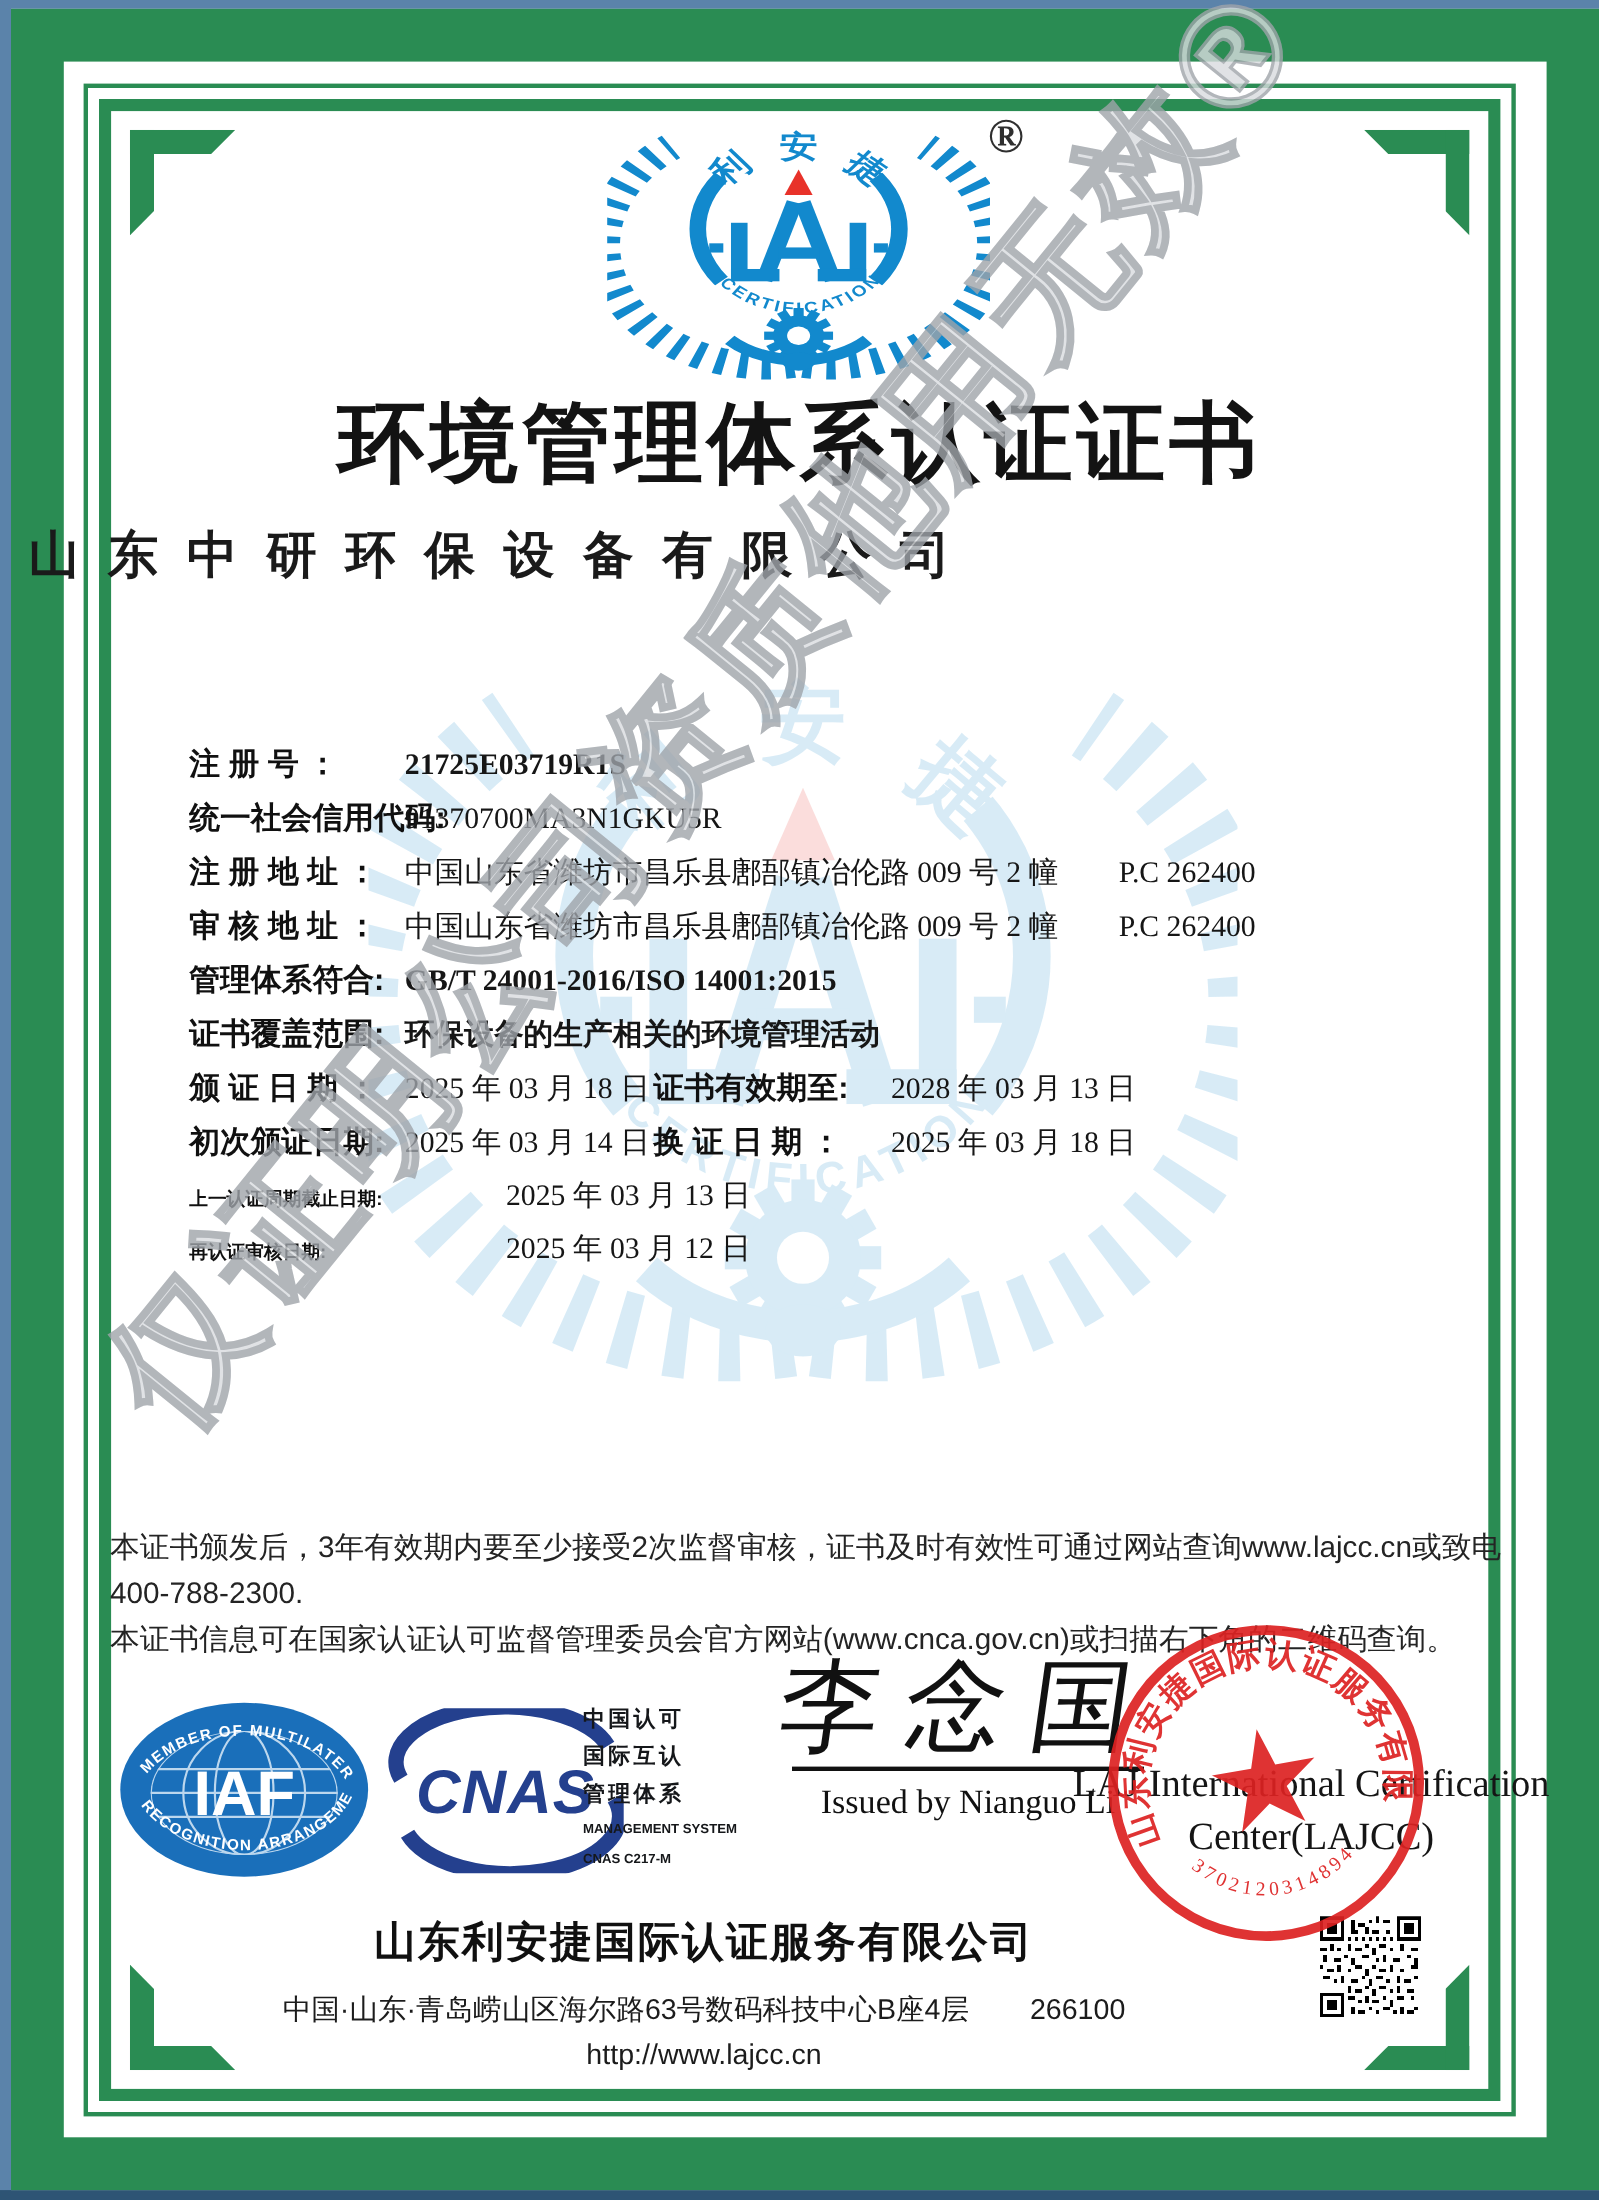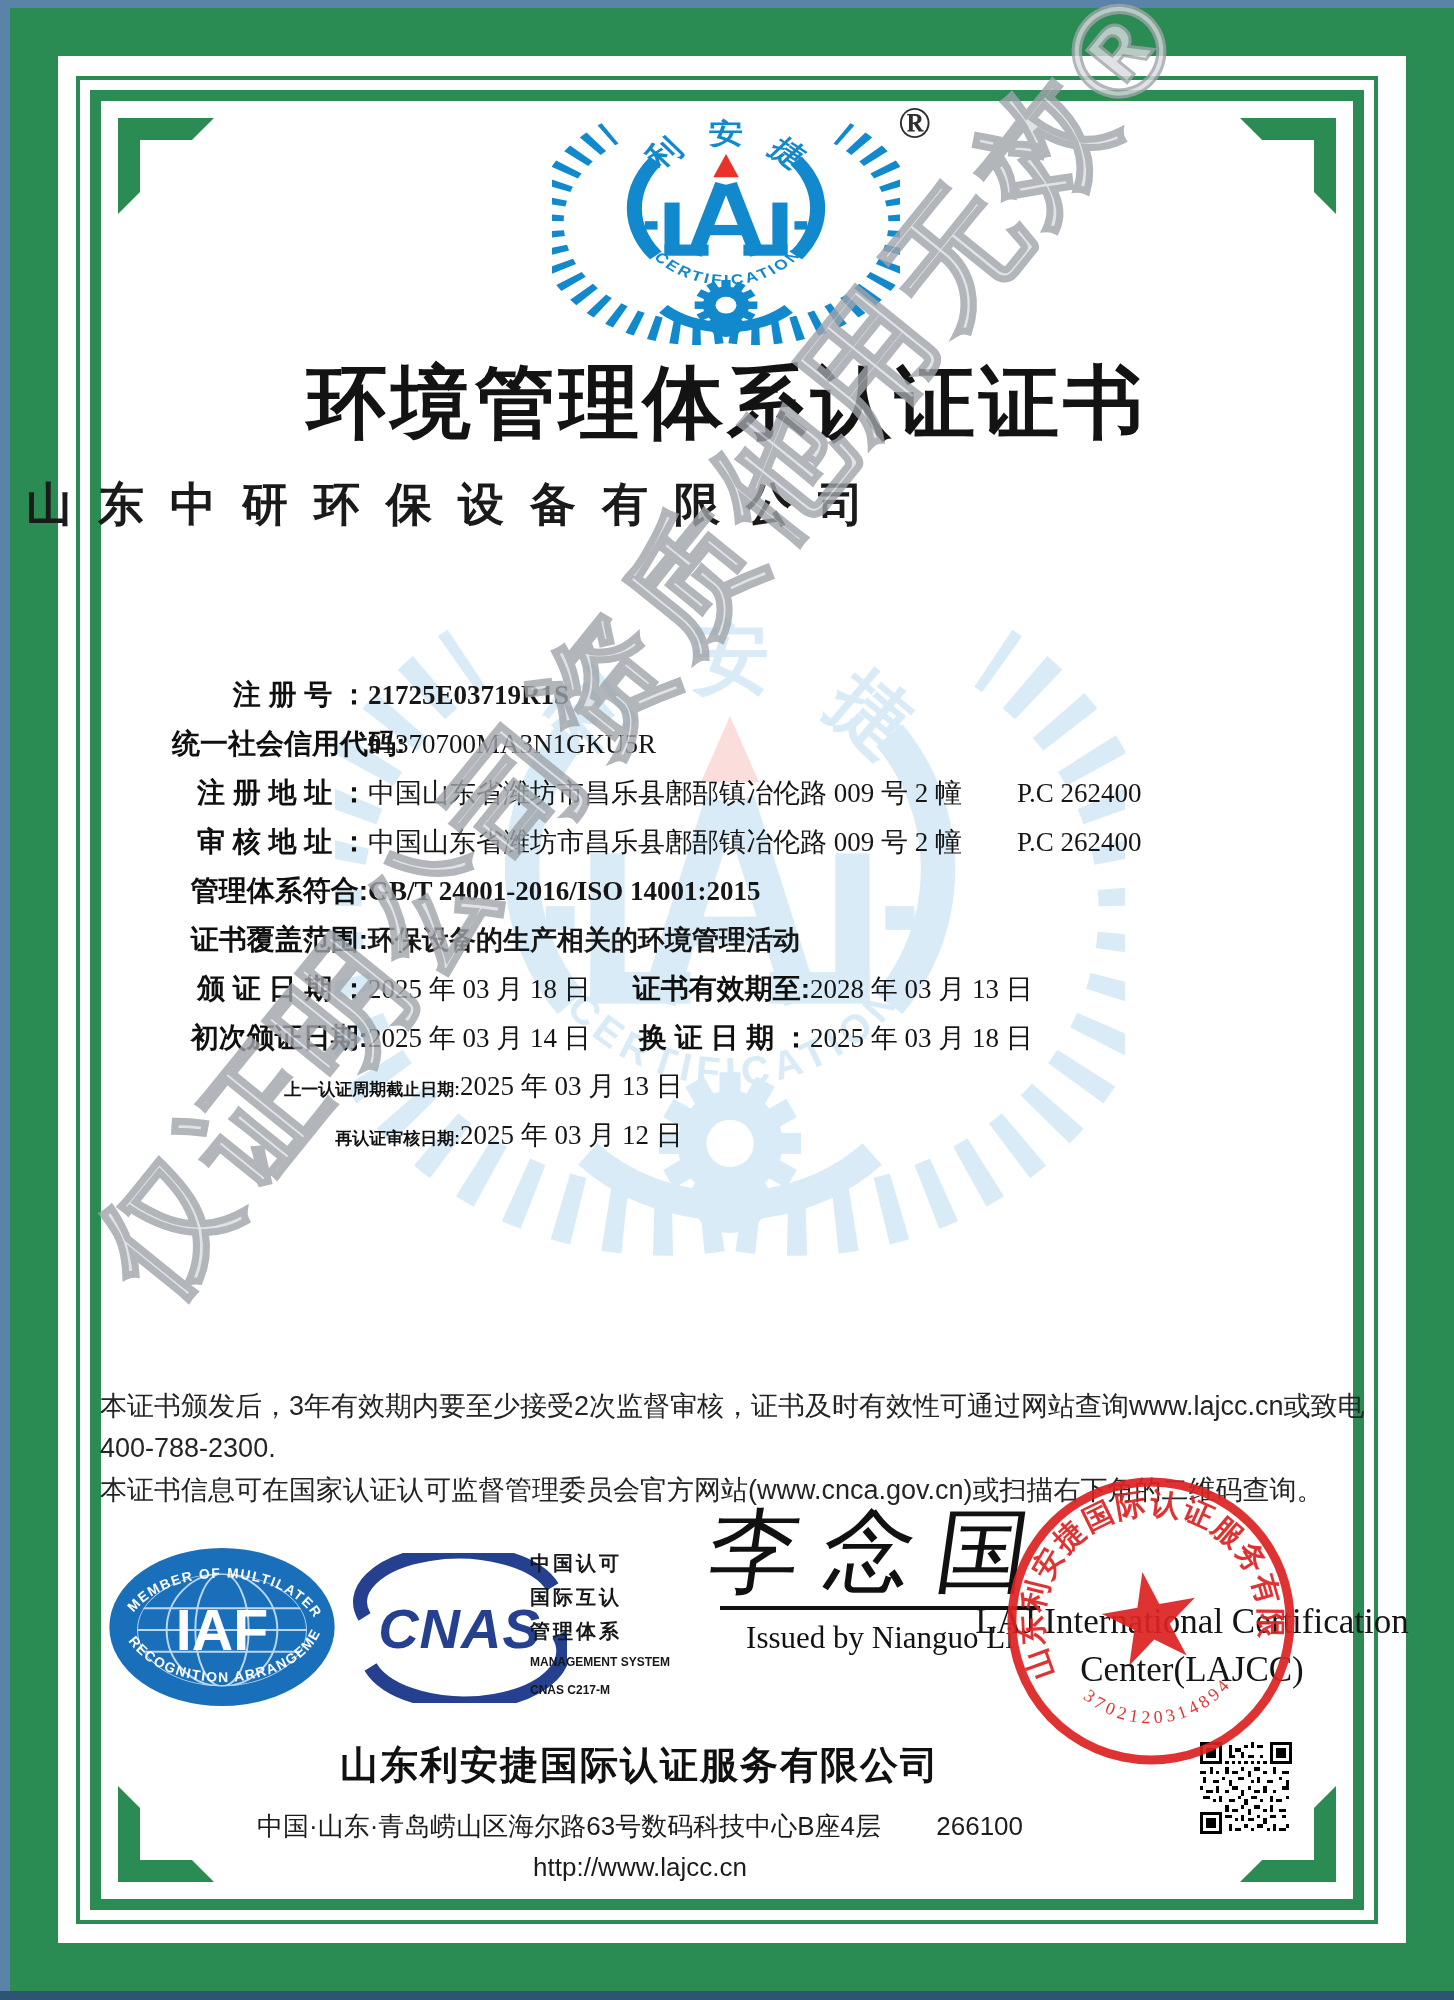--- a/index.html
+++ b/index.html
@@ -34,21 +34,21 @@
             font-family:"Liberation Serif",serif;}
   .title{left:0;top:350px;width:100%;text-align:center;font-size:80px;font-weight:900;
          letter-spacing:4px;color:#131313;z-index:10;}
   .company{left:0;top:474px;width:100%;text-align:left;font-size:46px;font-weight:600;
            letter-spacing:26px;padding-left:26px;box-sizing:border-box;color:#1a1a1a;
            font-family:"Liberation Serif",serif;z-index:10;}
 
   
   .fields{left:172px;top:676px;width:1140px;z-index:10;}
   .frow{display:flex;align-items:baseline;height:49px;white-space:nowrap;}
-  .flabel{flex:none;width:196px;font-size:28px;font-weight:bold;color:#101010;text-align:right;}
+  .flabel{flex:none;width:196px;font-size:28px;font-weight:bold;color:#101010;}
   .flabel.wide{width:288px;font-size:17px;}
   .flabel.l2{width:216px;}
   .fvalue{font-family:"Liberation Serif",serif;font-size:27px;color:#161616;}
   .fvalue.w1{flex:none;width:226px;}
   .fvalue.bold{font-weight:bold;}
   .fextra{font-family:"Liberation Serif",serif;font-size:27px;color:#161616;margin-left:55px;}
 
   
   .notice{left:100px;top:1385px;width:1270px;z-index:10;color:#242424;}
   .notice div{font-size:27px;line-height:42px;}

